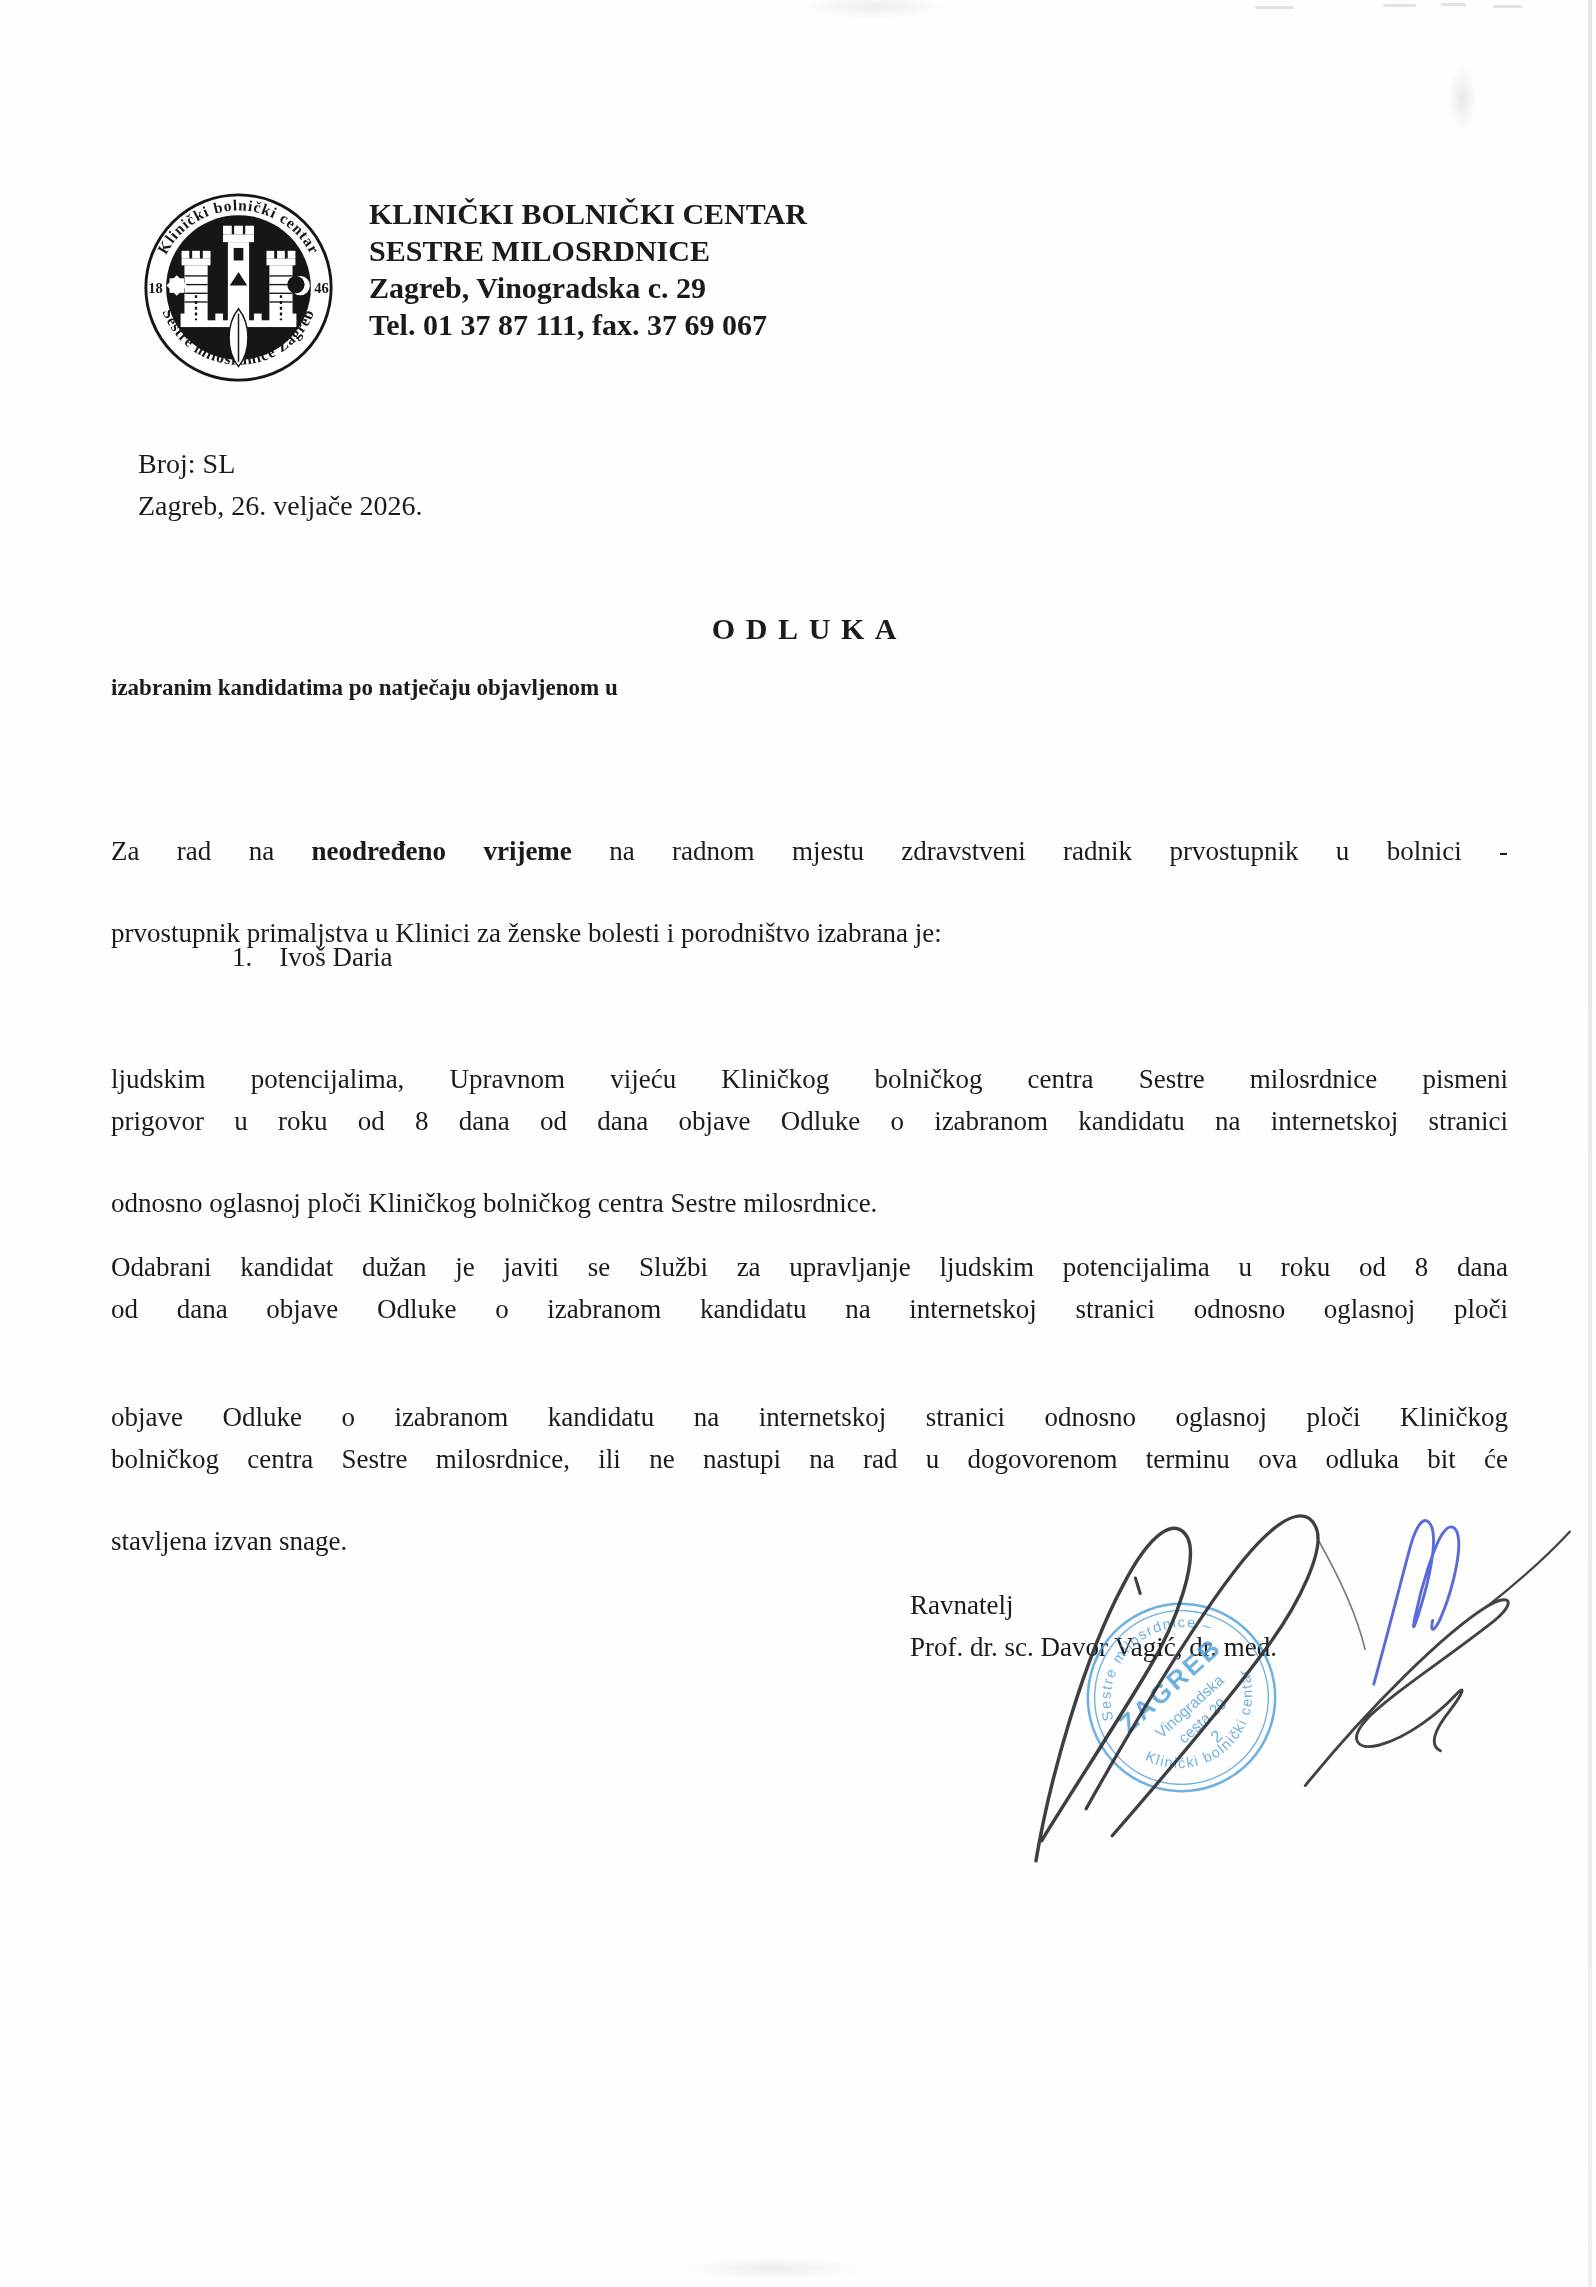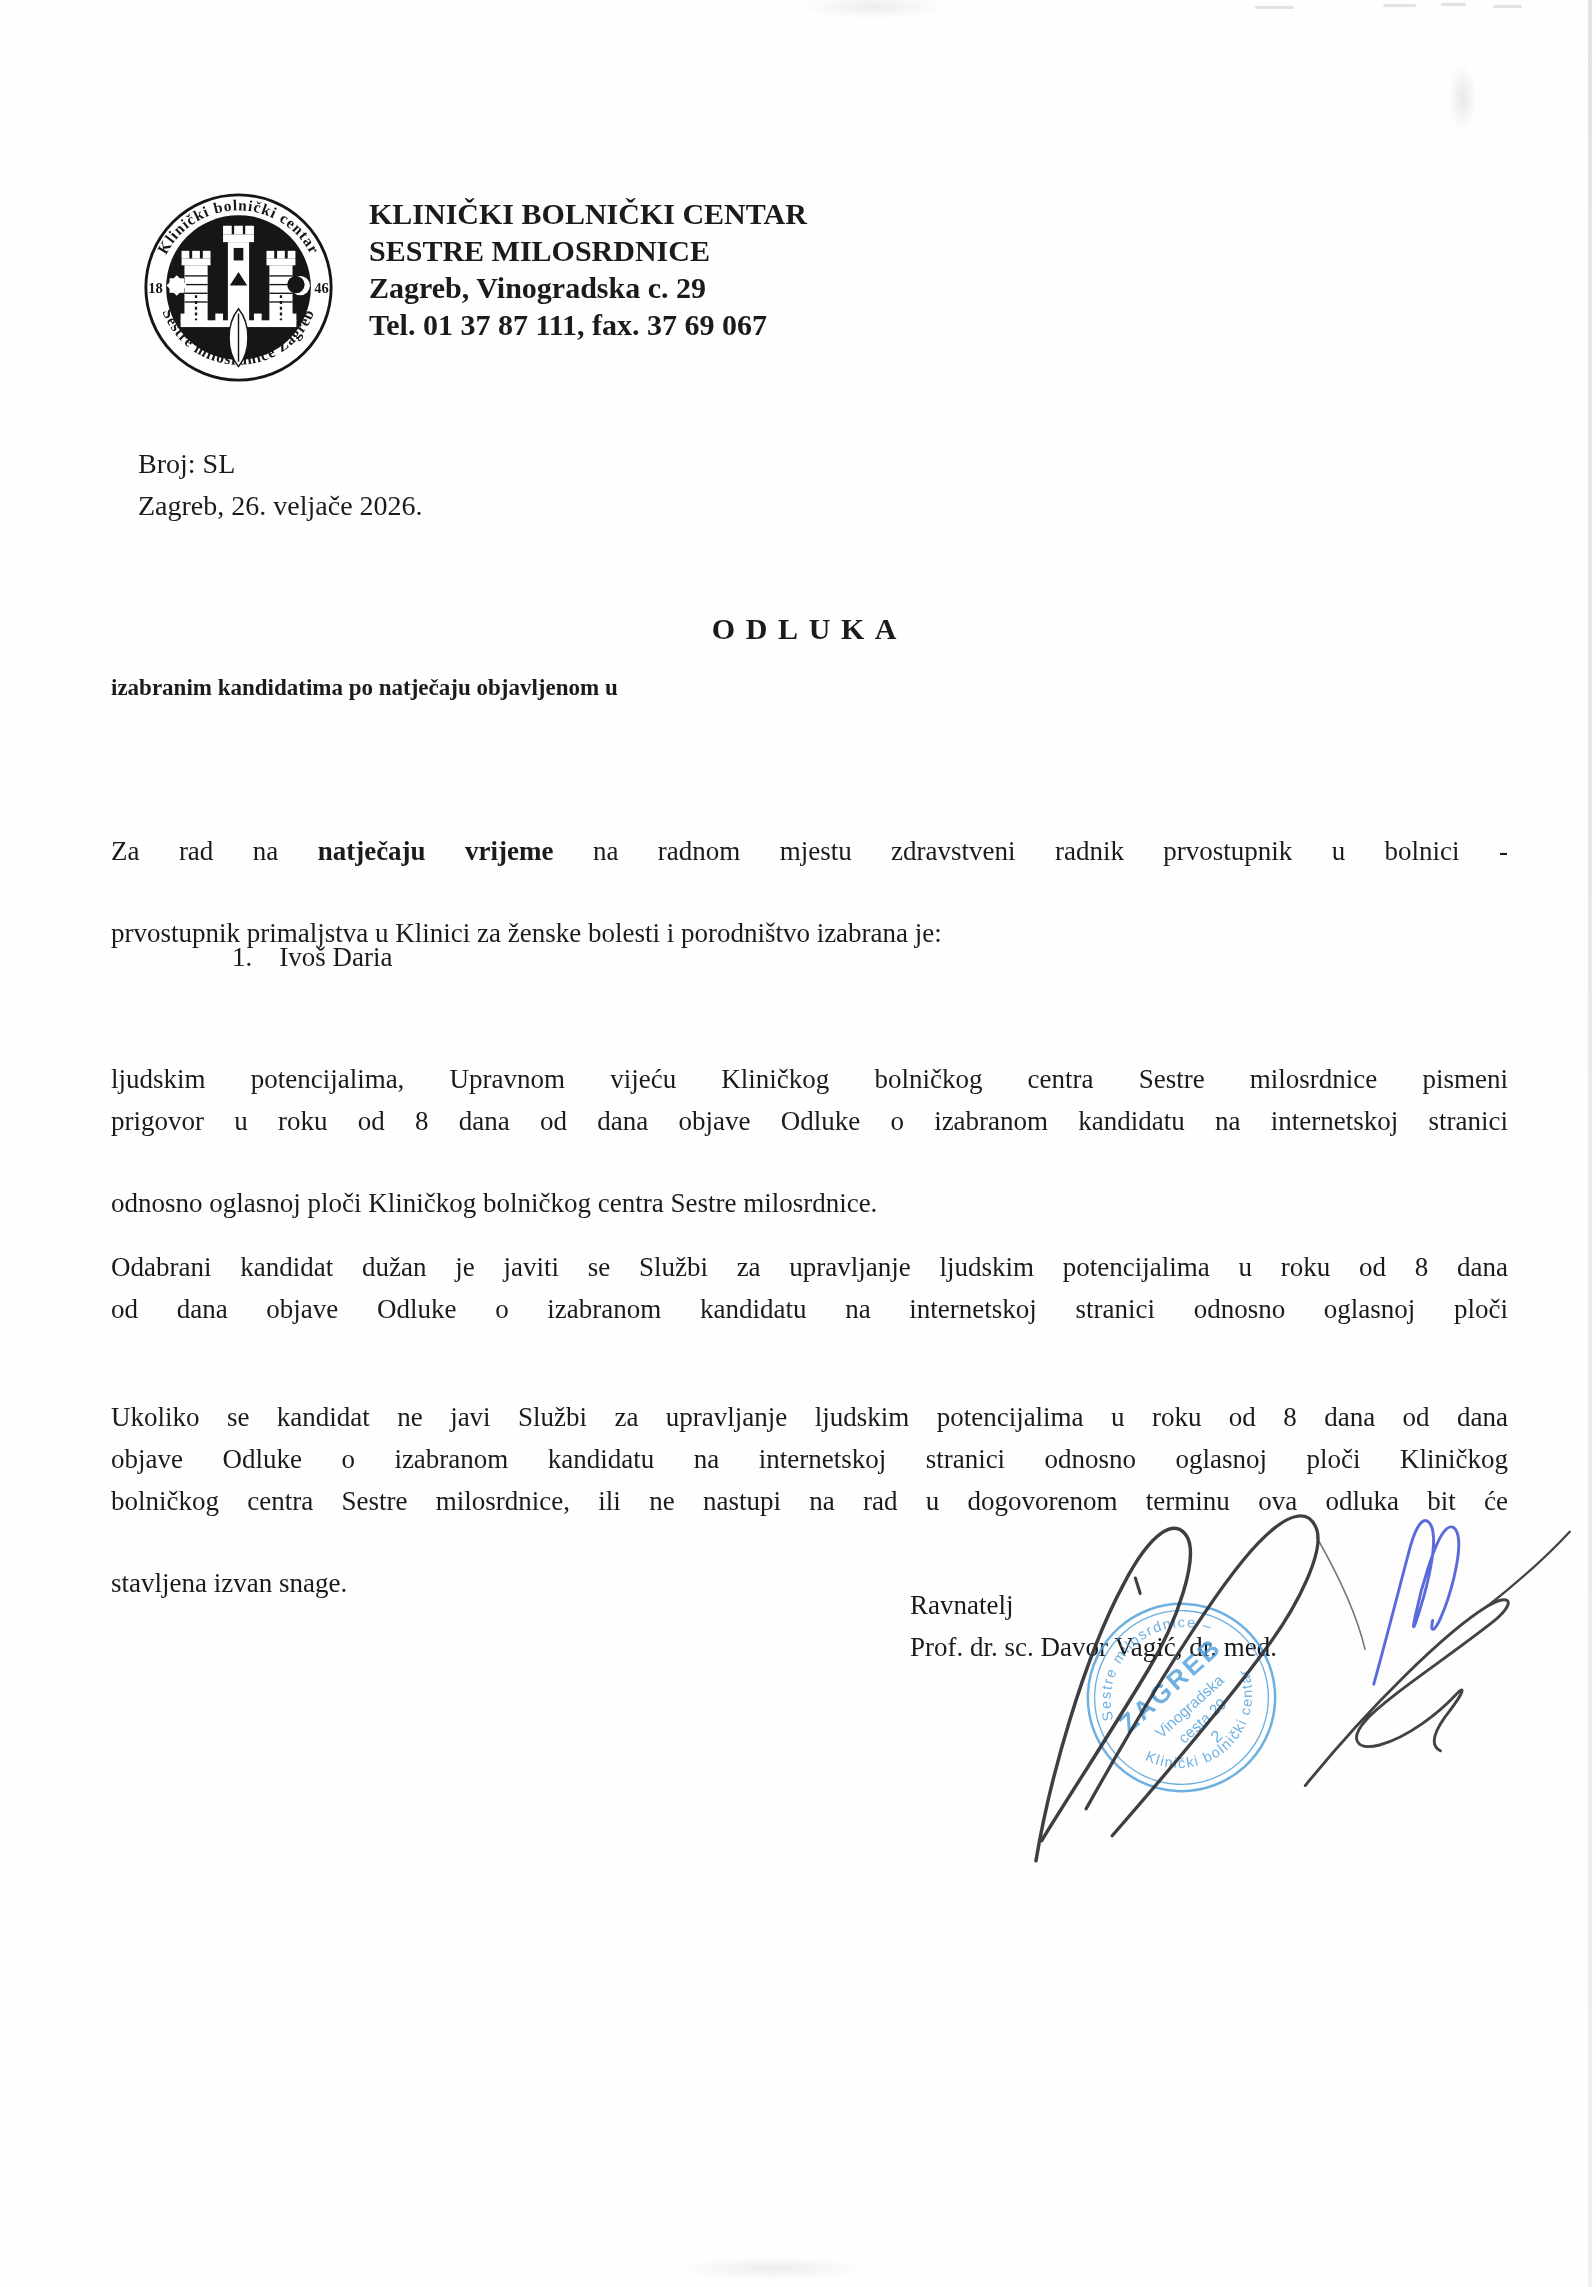--- a/index.html
+++ b/index.html
@@ -143,42 +143,41 @@
     <div>Broj: SL</div>
     <div>Zagreb, 26. veljače 2026.</div>
   </div>
 
   <div class="title">ODLUKA</div>
   <div class="subtitle">
     <div>izabranim kandidatima po natječaju objavljenom u</div>
   </div>
 
   <div class="para p1">
-    <div class="jline"><span>Za rad na </span><b>natječaju vrijeme</b><span> na radnom mjestu zdravstveni radnik prvostupnik u bolnici -</span></div>
+    <div class="jline"><span>Za rad na </span><b>neodređeno vrijeme</b><span> na radnom mjestu zdravstveni radnik prvostupnik u bolnici -</span></div>
     <div class="jline jl-last">prvostupnik primaljstva u Klinici za ženske bolesti i porodništvo izabrana je:</div>
   </div>
 
   <div class="candidate">
     <span>1.</span>
     <span>Ivoš Daria</span>
   </div>
 
   <div class="para p2">
     <div class="jline">ljudskim potencijalima, Upravnom vijeću Kliničkog bolničkog centra Sestre milosrdnice pismeni</div>
     <div class="jline">prigovor u roku od 8 dana od dana objave Odluke o izabranom kandidatu na internetskoj stranici</div>
     <div class="jline jl-last">odnosno oglasnoj ploči Kliničkog bolničkog centra Sestre milosrdnice.</div>
   </div>
 
   <div class="para p3">
     <div class="jline">Odabrani kandidat dužan je javiti se Službi za upravljanje ljudskim potencijalima u roku od 8 dana</div>
     <div class="jline">od dana objave Odluke o izabranom kandidatu na internetskoj stranici odnosno oglasnoj ploči</div>
   </div>
 
   <div class="para p4">
-    <div class="jline">Ukoliko se kandidat ne javi Službi za upravljanje ljudskim potencijalima u roku od 8 dana od dana</div>
     <div class="jline">objave Odluke o izabranom kandidatu na internetskoj stranici odnosno oglasnoj ploči Kliničkog</div>
     <div class="jline">bolničkog centra Sestre milosrdnice, ili ne nastupi na rad u dogovorenom terminu ova odluka bit će</div>
     <div class="jline jl-last">stavljena izvan snage.</div>
   </div>
 
   <div class="sigblock">
     <div>Ravnatelj</div>
     <div>Prof. dr. sc. Davor Vagić, dr. med.</div>
   </div>
 

